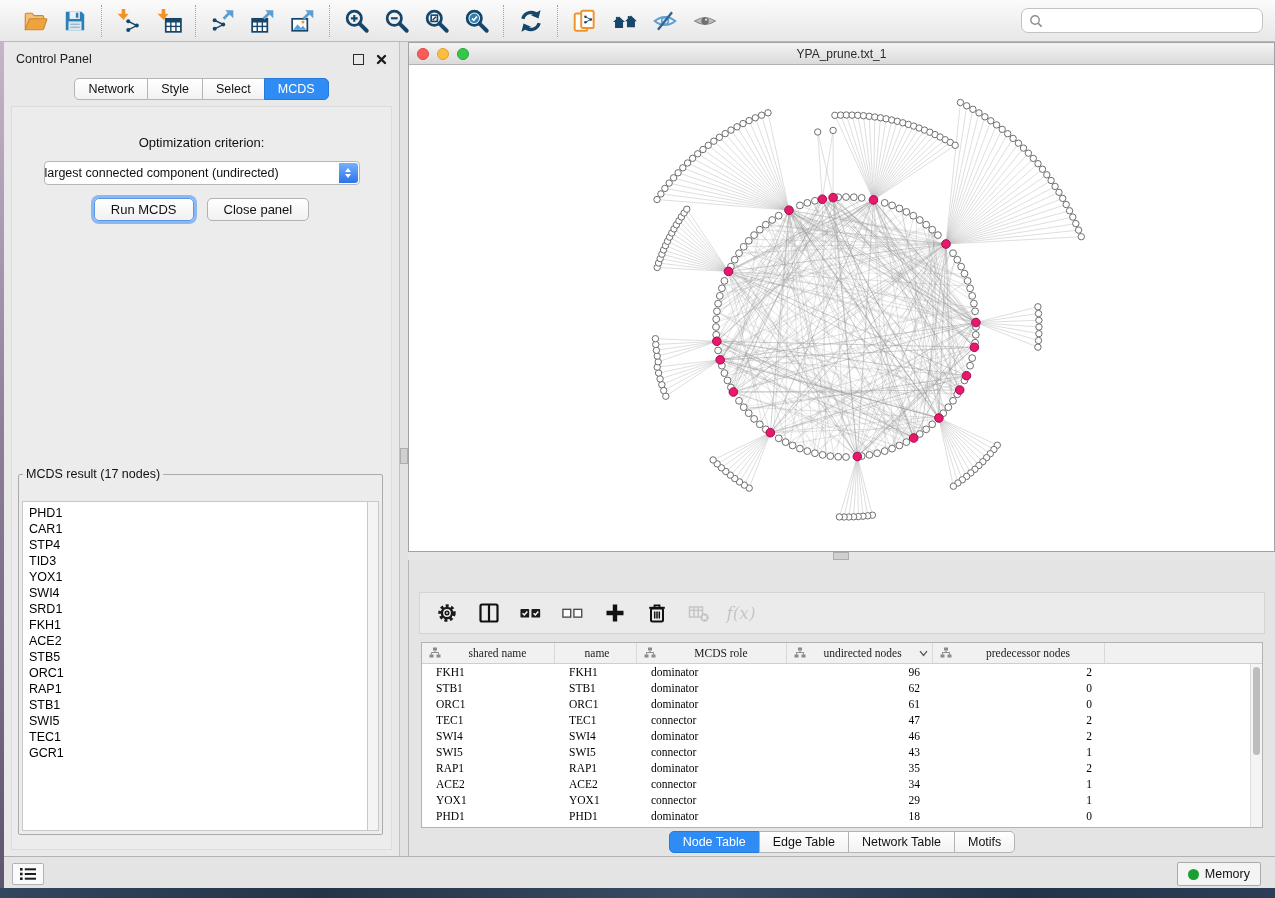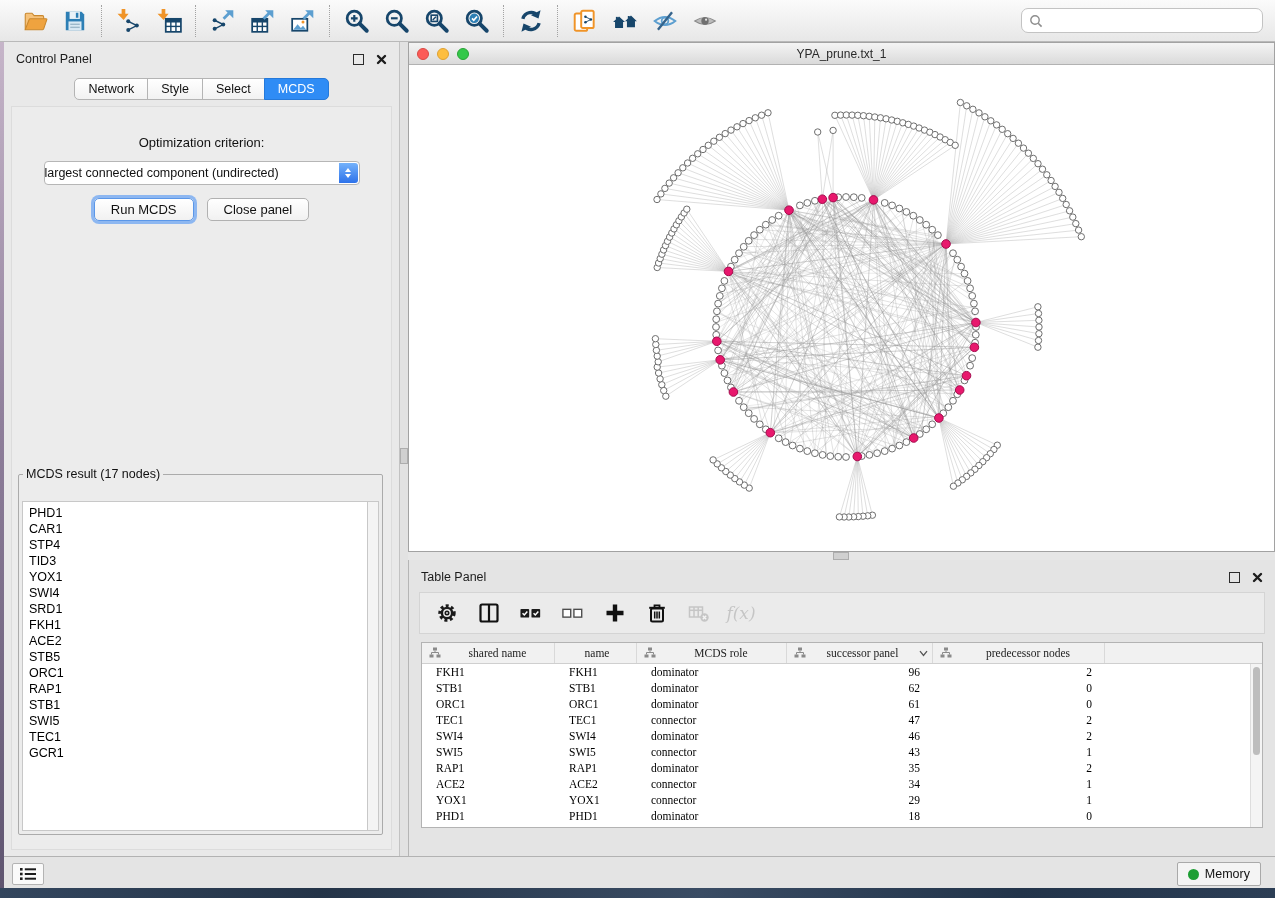--- a/index.html
+++ b/index.html
@@ -1028,31 +1028,20 @@
           <circle cx="361.3" cy="367.7" r="4.3" fill="#e8186d" stroke="#a50b4e" stroke-width="1"></circle>
           <circle cx="324.4" cy="327.0" r="4.3" fill="#e8186d" stroke="#a50b4e" stroke-width="1"></circle>
           <circle cx="311.2" cy="294.8" r="4.3" fill="#e8186d" stroke="#a50b4e" stroke-width="1"></circle>
           <circle cx="307.8" cy="276.3" r="4.3" fill="#e8186d" stroke="#a50b4e" stroke-width="1"></circle>
           <circle cx="319.5" cy="206.4" r="4.3" fill="#e8186d" stroke="#a50b4e" stroke-width="1"></circle>
         </g>
       </svg>
   </div>
 
   <div id="table-panel">
-    <div class="panel-title-row">
-      <span class="panel-title">Table Panel</span>
-      <span class="panel-btns">
-        <span class="float-btn"></span>
-        <span class="close-btn">
-          <svg width="11" height="11" viewBox="0 0 11 11">
-              <path d="M2 2 L9 9 M9 2 L2 9" stroke="#1d1d1d" stroke-width="2.4" stroke-linecap="round"></path>
-            </svg>
-        </span>
-      </span>
-    </div>
     <div class="tp-toolbar" id="tp-toolbar">
         <div class="tp-tool">
           <svg viewBox="0 0 22 22">
             <circle cx="11" cy="11" r="7" fill="none" stroke="#1b1b1b" stroke-width="3.4" stroke-dasharray="2.9 2.35"></circle>
             <circle cx="11" cy="11" r="5.1" fill="none" stroke="#1b1b1b" stroke-width="2.4"></circle>
             <circle cx="11" cy="11" r="1.7" fill="none" stroke="#1b1b1b" stroke-width="1.6"></circle>
           </svg>
         </div>
         <div class="tp-tool">
           <svg viewBox="0 0 22 22">
@@ -1144,21 +1133,21 @@
             <span style="display:flex">
               <svg width="12" height="12" viewBox="0 0 12 12">
                 <g fill="#8a8a8a">
                   <rect x="4" y="0.5" width="4" height="3"></rect>
                   <rect x="0.5" y="7.5" width="4" height="3"></rect>
                   <rect x="7.5" y="7.5" width="4" height="3"></rect>
                 </g>
                 <path d="M6 3.5 V5.5 M2.5 7.5 V5.5 H9.5 V7.5" stroke="#8a8a8a" fill="none"></path>
               </svg>
             </span>
-            <span class="th-label">successor panel</span>
+            <span class="th-label">undirected nodes</span>
             <span style="display:flex">
               <svg width="9" height="7" viewBox="0 0 9 7">
                 <path d="M1 1.2 L4.5 5.4 L8 1.2" stroke="#555" stroke-width="1.3" fill="none"></path>
               </svg>
             </span>
           </div>
           <div class="th-cell" style="width:172px">
             <span style="display:flex">
               <svg width="12" height="12" viewBox="0 0 12 12">
                 <g fill="#8a8a8a">
@@ -1241,20 +1230,28 @@
             <div class="td-cell" style="width:82px;padding-left:14px;text-align:left;">PHD1</div>
             <div class="td-cell" style="width:150px;padding-left:14px;text-align:left;">dominator</div>
             <div class="td-cell" style="width:146px;padding-right:13px;text-align:right;">18</div>
             <div class="td-cell" style="width:172px;padding-right:13px;text-align:right;">0</div>
           </div>
         </div>
       <div class="tp-scroll">
           <span class="thumb"></span>
         </div>
     </div>
+    <div class="tp-tabs-row">
+        <span class="seg" id="tp-tabs">
+          <button class="seg-btn active">Node Table</button>
+          <button class="seg-btn">Edge Table</button>
+          <button class="seg-btn">Network Table</button>
+          <button class="seg-btn">Motifs</button>
+        </span>
+      </div>
   </div>
 
   <div id="status-bar">
     <span class="list-btn">
       <svg width="18" height="14" viewBox="0 0 18 14">
         <g fill="#1c1c1c">
             <rect x="1" y="1" width="2.6" height="2.6"></rect>
             <rect x="1" y="5.7" width="2.6" height="2.6"></rect>
             <rect x="1" y="10.4" width="2.6" height="2.6"></rect>
           </g>

